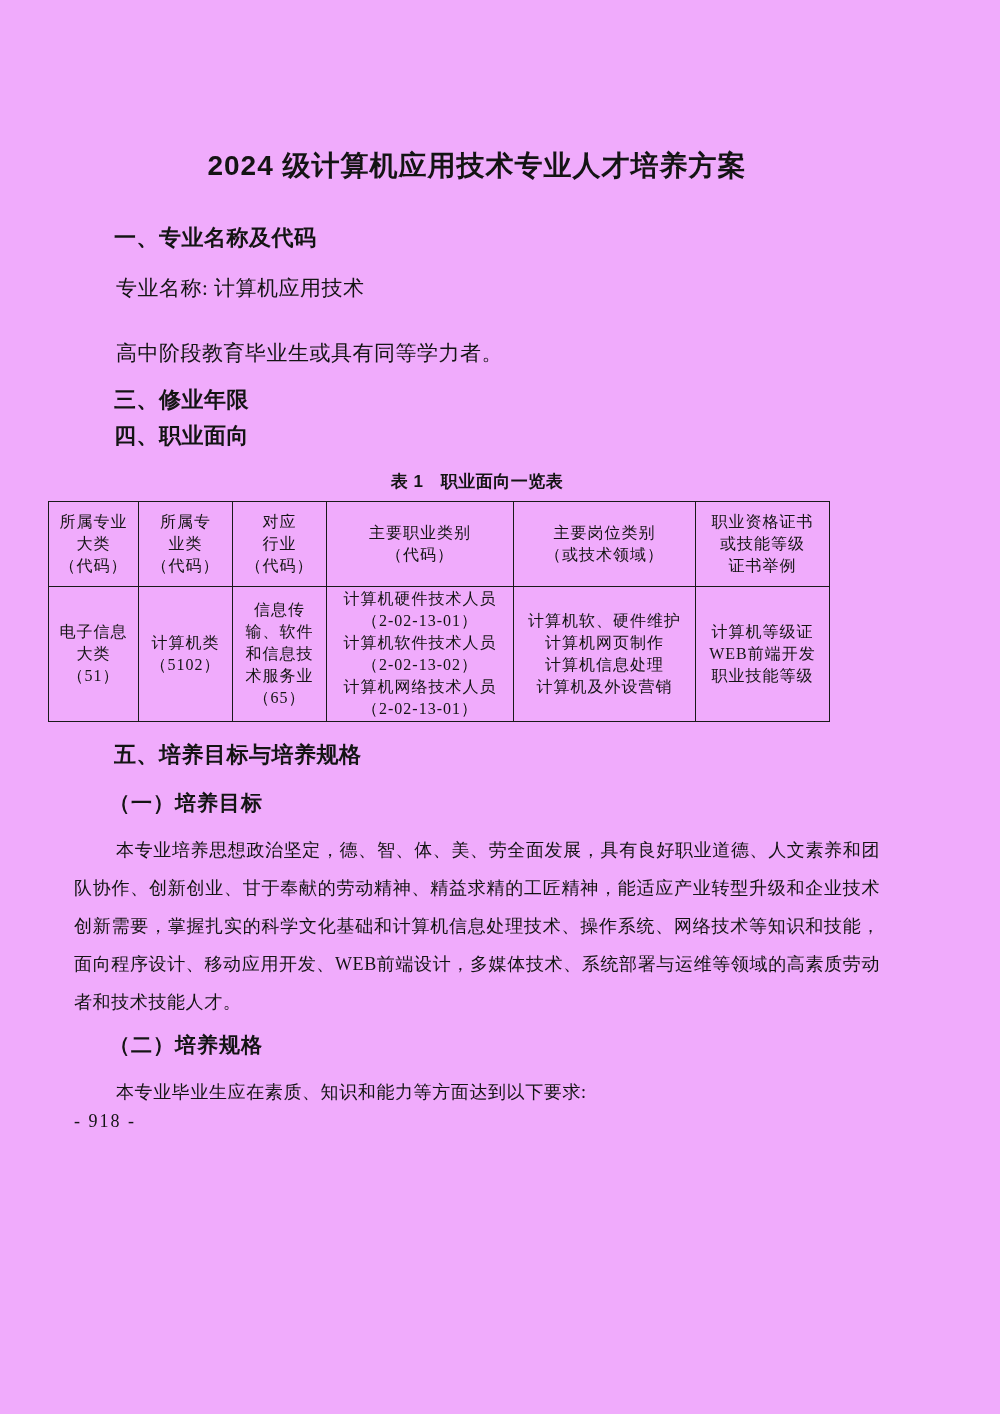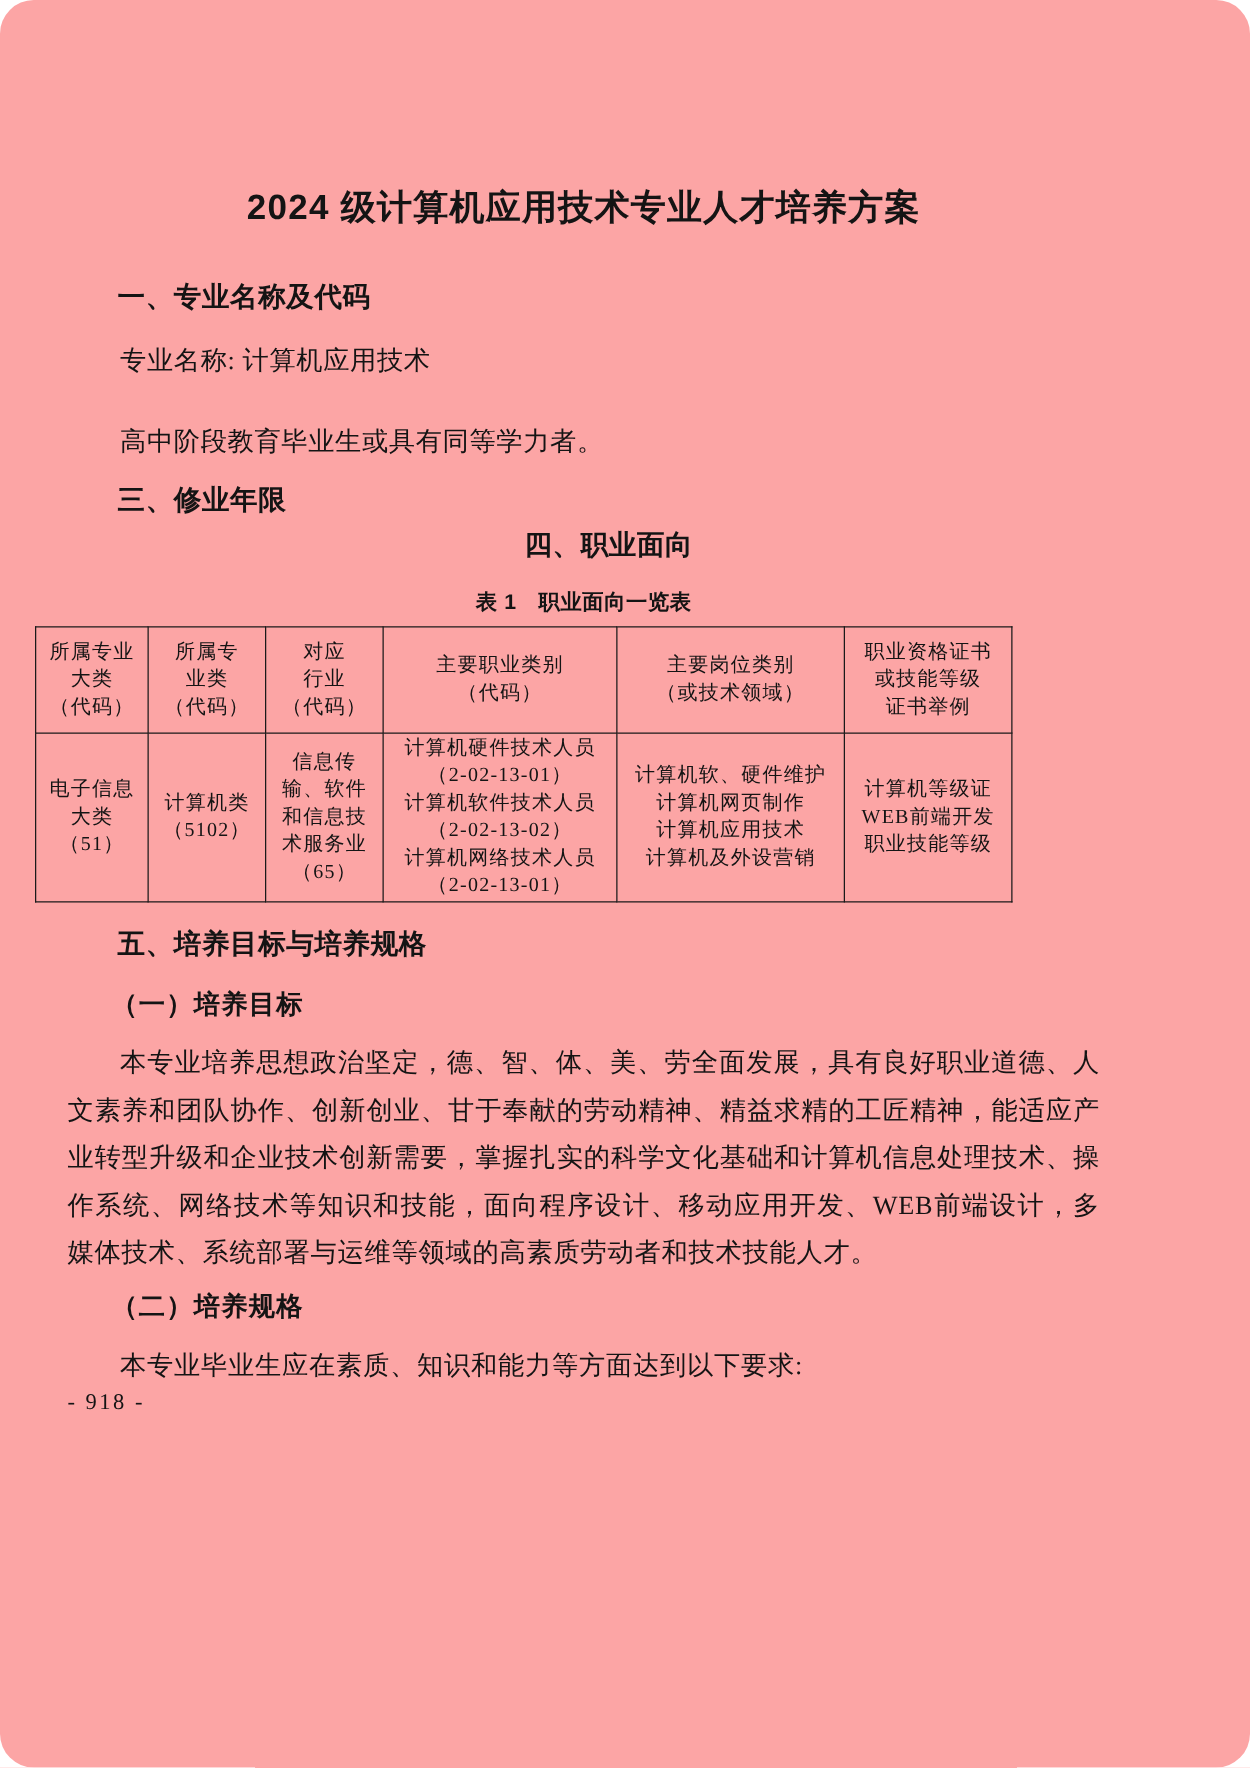--- a/index.html
+++ b/index.html
@@ -5,26 +5,25 @@
   html, body {
     margin: 0;
     padding: 0;
     background: #ffffff;
   }
   .page {
     position: relative;
     width: 1000px;
     height: 1414px;
     box-sizing: border-box;
-    padding: 0 120px 0 54px;
-    background: #fca5a5;
+    padding: 0 120px 0 74px;
+    background: #f0abfc;
     color: #141414;
     font-family: "Liberation Serif", "DejaVu Serif", serif;
     overflow: hidden;
-    border-radius: 27px;
   }
   .doc-title {
     font-family: "Liberation Sans", "DejaVu Sans", sans-serif;
     font-weight: bold;
     font-size: 28px;
     line-height: 34px;
     letter-spacing: 1px;
     text-align: center;
     margin: 0;
     padding-top: 149px;
@@ -45,21 +44,21 @@
   }
   .h3 {
     font-family: "Liberation Serif", "DejaVu Serif", serif;
     font-weight: 600;
     font-size: 21px;
     line-height: 26px;
     margin: 0 0 0 35px;
     letter-spacing: 1px;
   }
   .para {
-    font-size: 21px;
+    font-size: 18px;
     line-height: 38px;
     margin: 0;
     text-indent: 42px;
     text-align: justify;
     letter-spacing: 0.6px;
   }
   .caption {
     font-family: "Liberation Sans", "DejaVu Sans", sans-serif;
     font-weight: bold;
     font-size: 17px;
@@ -95,21 +94,21 @@
     margin: 0;
   }
   
   .mt-42 { margin-top: 42px; }
   .mt-26 { margin-top: 11px; }
   .mt-22 { margin-top: 22px; }
   .mt-20 { margin-top: 20px; }
   .mt-15 { margin-top: 15px; }
   .mt-12 { margin-top: 12px; }
   .mt-11 { margin-top: 11px; }
-  .mt-10 { margin-top: 10px; text-align: center; }
+  .mt-10 { margin-top: 10px; }
   .mt-9  { margin-top: 9px; }
 </style>
 </head>
 <body>
 
 <div class="page">
 
   <h1 class="doc-title">2024 级计算机应用技术专业人才培养方案</h1>
 
   <h2 class="h2 mt-42">一、专业名称及代码</h2>
@@ -165,21 +164,21 @@
 术服务业
 （65）</td>
         <td>计算机硬件技术人员
 （2-02-13-01）
 计算机软件技术人员
 （2-02-13-02）
 计算机网络技术人员
 （2-02-13-01）</td>
         <td>计算机软、硬件维护
 计算机网页制作
-计算机应用技术
+计算机信息处理
 计算机及外设营销</td>
         <td>计算机等级证
 WEB前端开发
 职业技能等级</td>
       </tr>
     </tbody>
   </table>
 
   <h2 class="h2 mt-20">五、培养目标与培养规格</h2>
 

